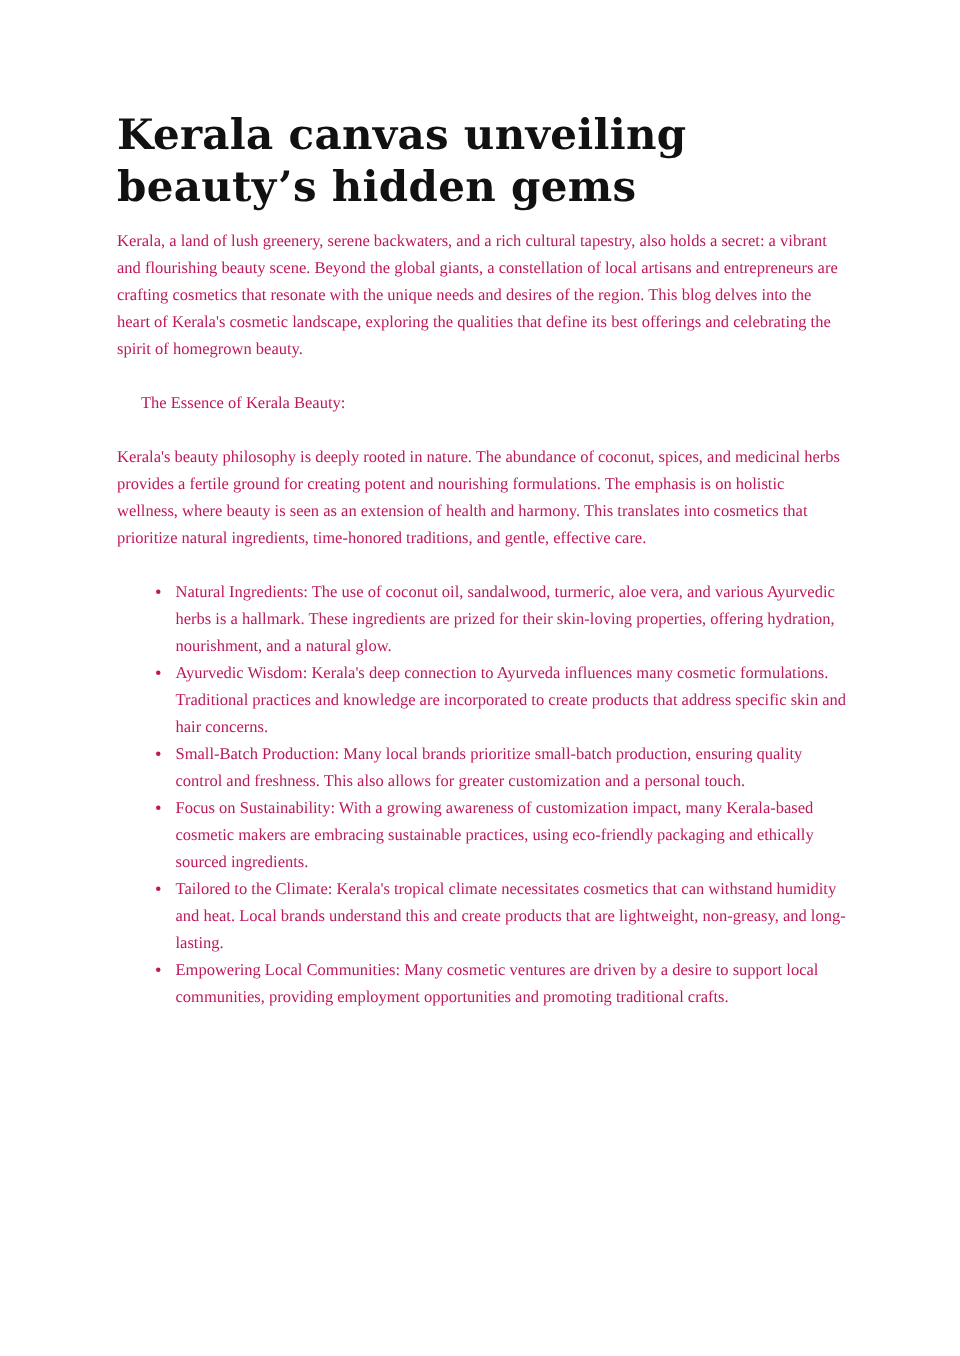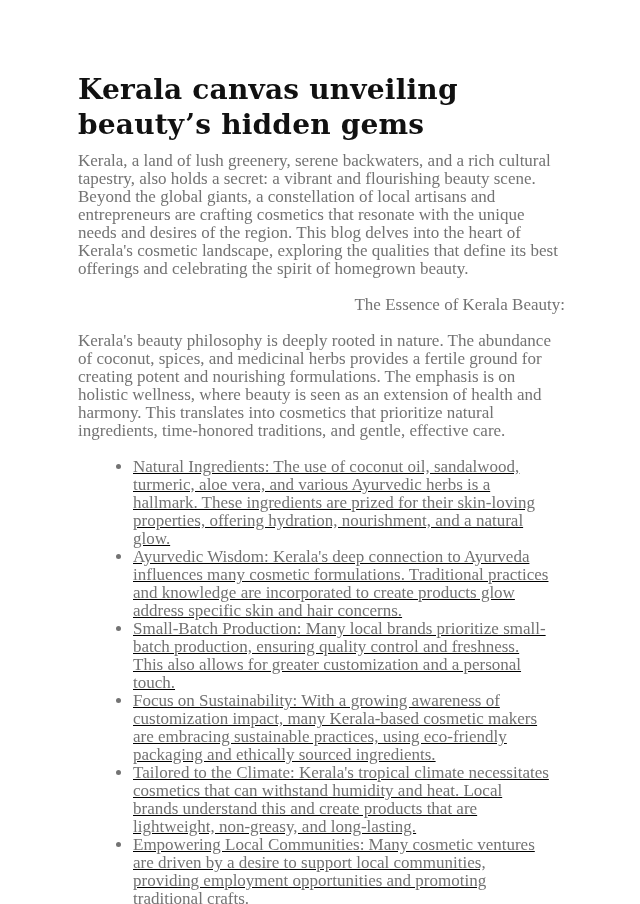--- a/index.html
+++ b/index.html
@@ -23,36 +23,34 @@
     font-family: "DejaVu Serif", "Liberation Serif", serif;
     font-weight: 700;
     font-size: 28px;
     line-height: 35px;
     color: #111111;
     letter-spacing: 0.2px;
     margin: 0 0 10px 0;
   }
   .body-text, .list li {
     font-family: "Liberation Serif", "DejaVu Serif", serif;
-    font-size: 17px;
+    font-size: 11px;
     line-height: 18px;
-    color: #737373;
+    color: #be185d;
   }
   .body-text {
     margin: 0 0 18px 0;
   }
   .section-heading {
     margin: 0 0 18px 16px;
-    text-align: right;
   }
   .list {
-    margin: 16px;
+    margin: 0;
     padding: 0 0 0 39px;
     list-style: disc outside;
-    text-decoration: underline;
   }
   .list li {
     margin: 0;
     padding: 0;
   }
 </style>
 </head>
 <body>
 
 <div class="page">
@@ -61,20 +59,20 @@
 
   <p class="body-text">Kerala, a land of lush greenery, serene backwaters, and a rich cultural tapestry, also holds a secret: a vibrant and flourishing beauty scene. Beyond the global giants, a constellation of local artisans and entrepreneurs are crafting cosmetics that resonate with the unique needs and desires of the region. This blog delves into the heart of Kerala's cosmetic landscape, exploring the qualities that define its best offerings and celebrating the spirit of homegrown beauty.</p>
 
   <p class="body-text section-heading">The Essence of Kerala Beauty:</p>
 
   <p class="body-text">Kerala's beauty philosophy is deeply rooted in nature. The abundance of coconut, spices, and medicinal herbs provides a fertile ground for creating potent and nourishing formulations. The emphasis is on holistic wellness, where beauty is seen as an extension of health and harmony. This translates into cosmetics that prioritize natural ingredients, time-honored traditions, and gentle, effective care.</p>
 
 
   <ul class="list">
     <li>Natural Ingredients: The use of coconut oil, sandalwood, turmeric, aloe vera, and various Ayurvedic herbs is a hallmark. These ingredients are prized for their skin-loving properties, offering hydration, nourishment, and a natural glow.</li>
-    <li>Ayurvedic Wisdom: Kerala's deep connection to Ayurveda influences many cosmetic formulations. Traditional practices and knowledge are incorporated to create products glow address specific skin and hair concerns.</li>
+    <li>Ayurvedic Wisdom: Kerala's deep connection to Ayurveda influences many cosmetic formulations. Traditional practices and knowledge are incorporated to create products that address specific skin and hair concerns.</li>
     <li>Small-Batch Production: Many local brands prioritize small-batch production, ensuring quality control and freshness. This also allows for greater customization and a personal touch.</li>
     <li>Focus on Sustainability: With a growing awareness of customization impact, many Kerala-based cosmetic makers are embracing sustainable practices, using eco-friendly packaging and ethically sourced ingredients.</li>
     <li>Tailored to the Climate: Kerala's tropical climate necessitates cosmetics that can withstand humidity and heat. Local brands understand this and create products that are lightweight, non-greasy, and long-lasting.</li>
     <li>Empowering Local Communities: Many cosmetic ventures are driven by a desire to support local communities, providing employment opportunities and promoting traditional crafts.</li>
   </ul>
 
 </div>
 
 </body></html>

